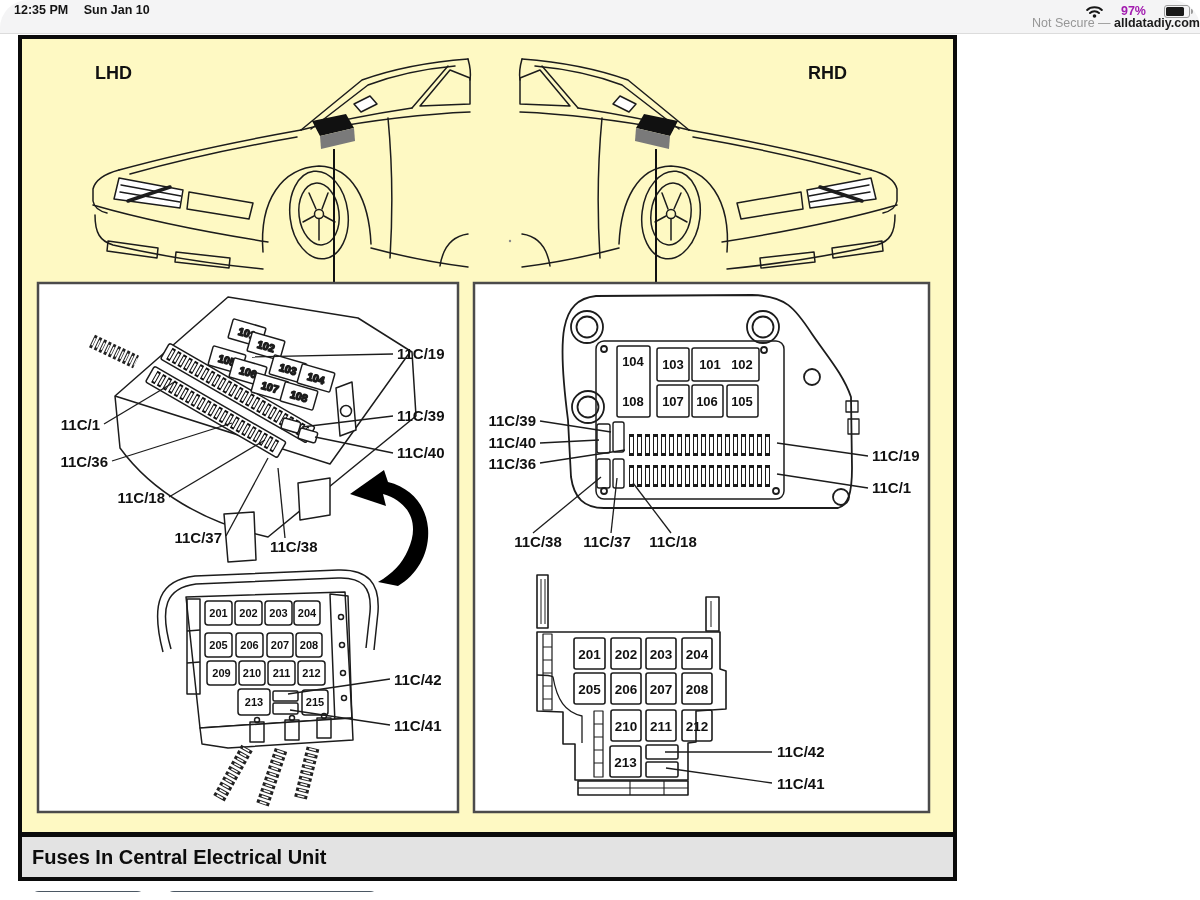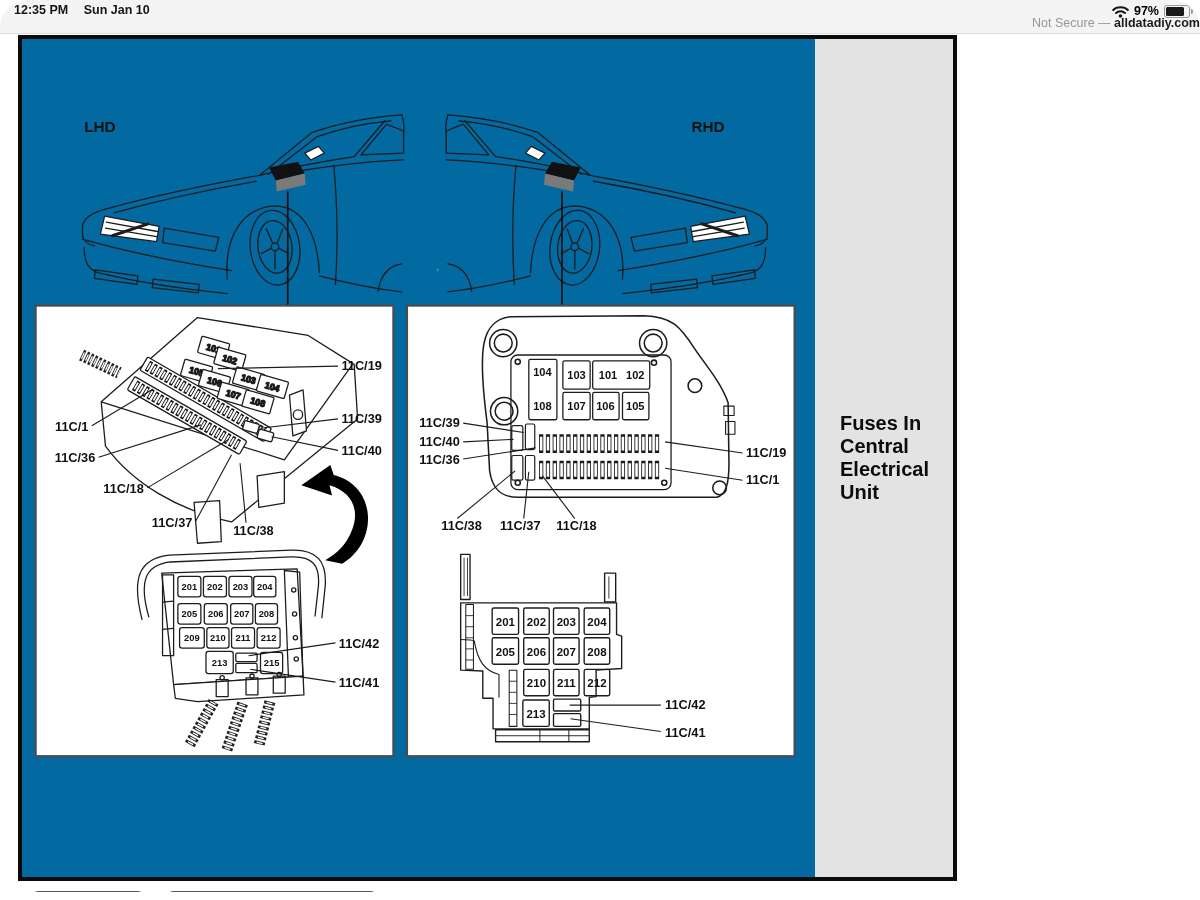--- a/index.html
+++ b/index.html
@@ -3,35 +3,35 @@
 <meta charset="utf-8">
 <style>
   html,body{margin:0;padding:0;}
   .page{position:relative;width:1200px;height:892px;background:#fff;overflow:hidden;
         font-family:"Liberation Sans",sans-serif;border-radius:28px;}
   
   .chrome{position:absolute;top:0;left:0;right:0;height:33px;background:#f4f4f5;
           border-bottom:1px solid #dcdcdc;}
   .time{position:absolute;left:14px;top:3px;font-size:12.5px;font-weight:bold;color:#141414;}
   .time .date{margin-left:12px;}
-  .status-right{position:absolute;right:10px;top:4px;display:flex;align-items:center;gap:5px;
-          font-size:12.5px;font-weight:bold;color:#000000;}
+  .status-right{position:absolute;right:10px;top:4px;display:flex;align-items:center;gap:18px;
+          font-size:12.5px;font-weight:bold;color:#a21caf;}
   .batt{width:24px;height:11px;border:1px solid #9a9a9a;border-radius:3px;position:relative;}
   .batt .fill{position:absolute;left:1px;top:1px;bottom:1px;width:18px;background:#181818;border-radius:1.5px;}
   .batt .nub{position:absolute;right:-4px;top:3px;width:2.5px;height:5px;background:#9a9a9a;
           border-radius:0 2px 2px 0;}
   .url{position:absolute;top:16px;left:0;right:0;text-align:right;font-size:12.5px;}
   .url .sec{color:#979797;}
   .url .dom{color:#1b1b1b;font-weight:bold;}
   
   .frame{position:absolute;left:18px;top:35px;width:931px;height:838px;border:4px solid #0b0b0b;
-         background:#0369a1;display:flex;flex-direction:row;}
+         background:#fef9c3;display:flex;flex-direction:column;}
   .diagram{flex:0 0 793px;}
   .divider{height:5px;background:#0b0b0b;}
-  .caption{flex:1;background:#e3e3e3;display:flex;align-items:center;padding-left:25px;
+  .caption{flex:1;background:#e3e3e3;display:flex;align-items:center;padding-left:10px;
            font-size:20px;font-weight:bold;color:#0c0c0c;}
   
   .btn{position:absolute;top:891px;height:14px;border:2px solid #4b5763;
        border-radius:9px 9px 0 0;background:linear-gradient(180deg,#f2f4f6 0%,#c2cbd3 45%,#8e9aa6 100%);}
   .btn1{left:30px;width:112px;}
   .btn2{left:165px;width:210px;}
   
   svg text{font-family:"Liberation Sans",sans-serif;font-weight:bold;fill:#111;}
   .callout{font-size:15px;}
   .rlysm{font-size:10.5px;}

